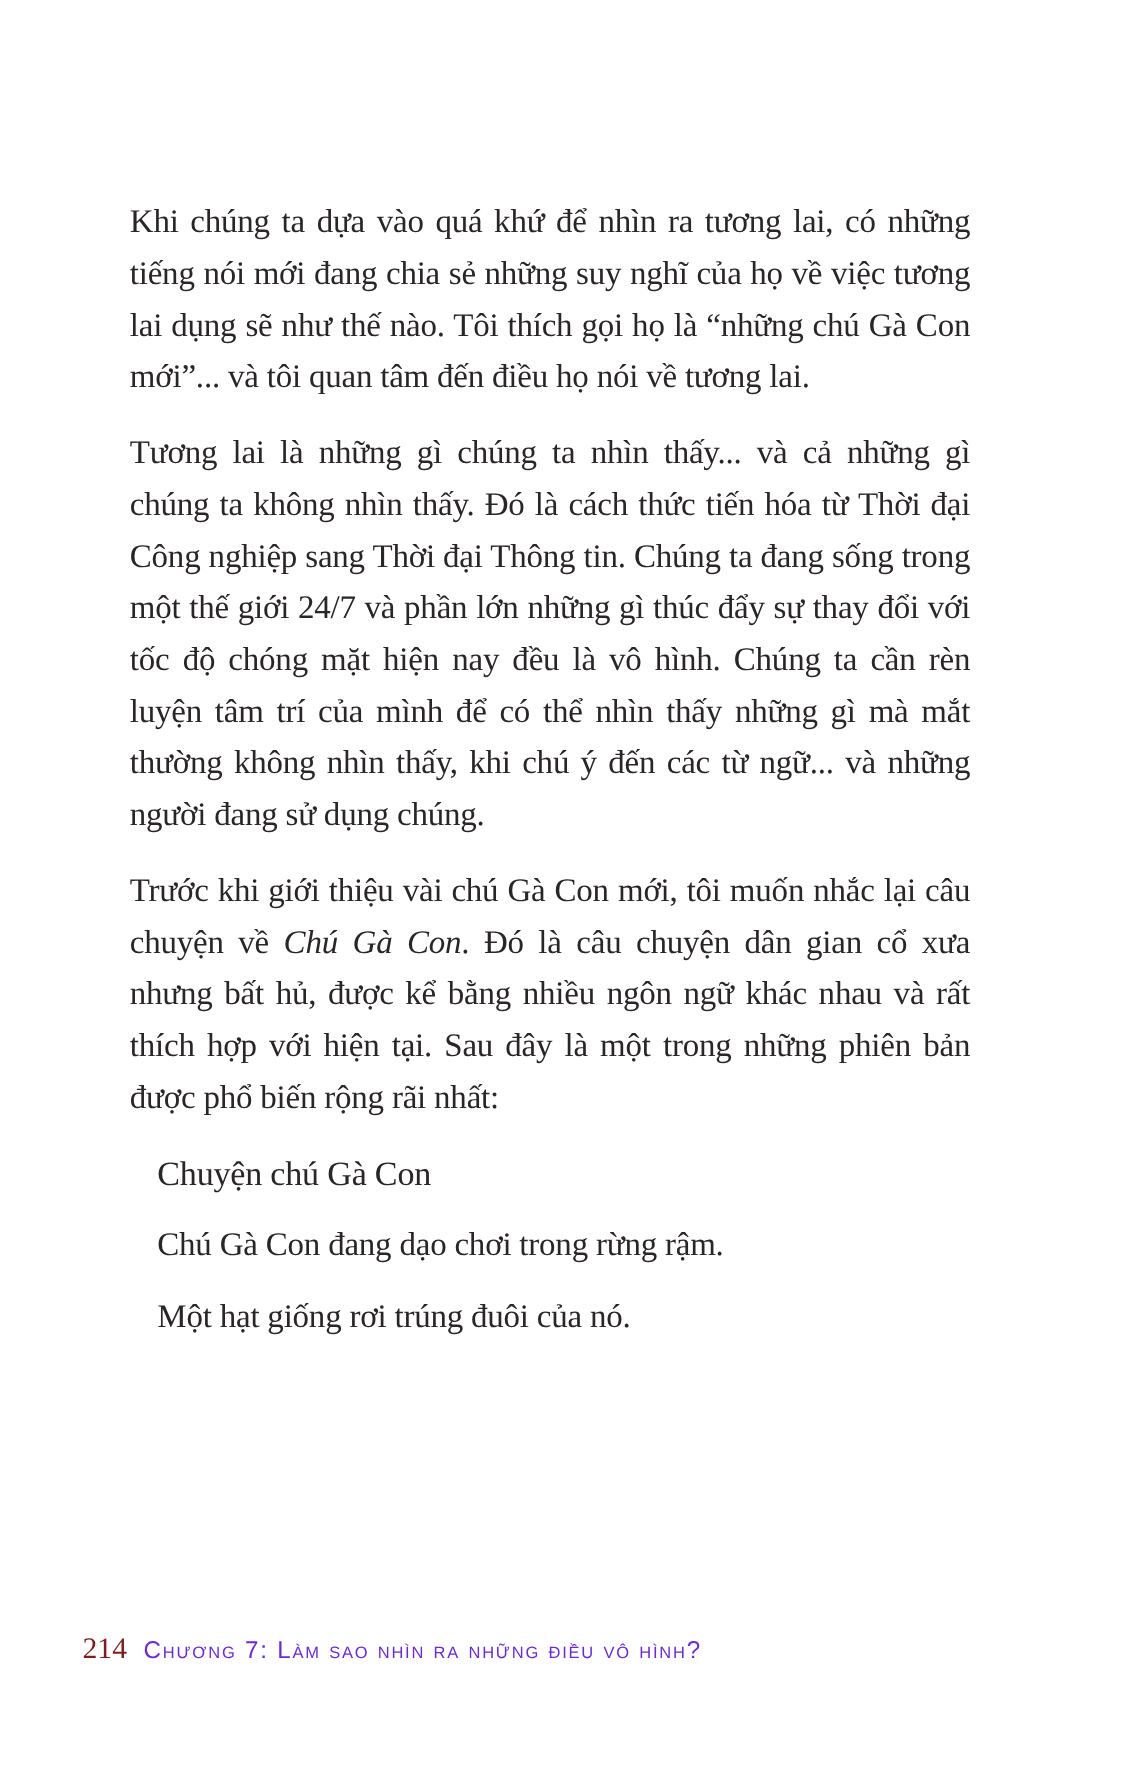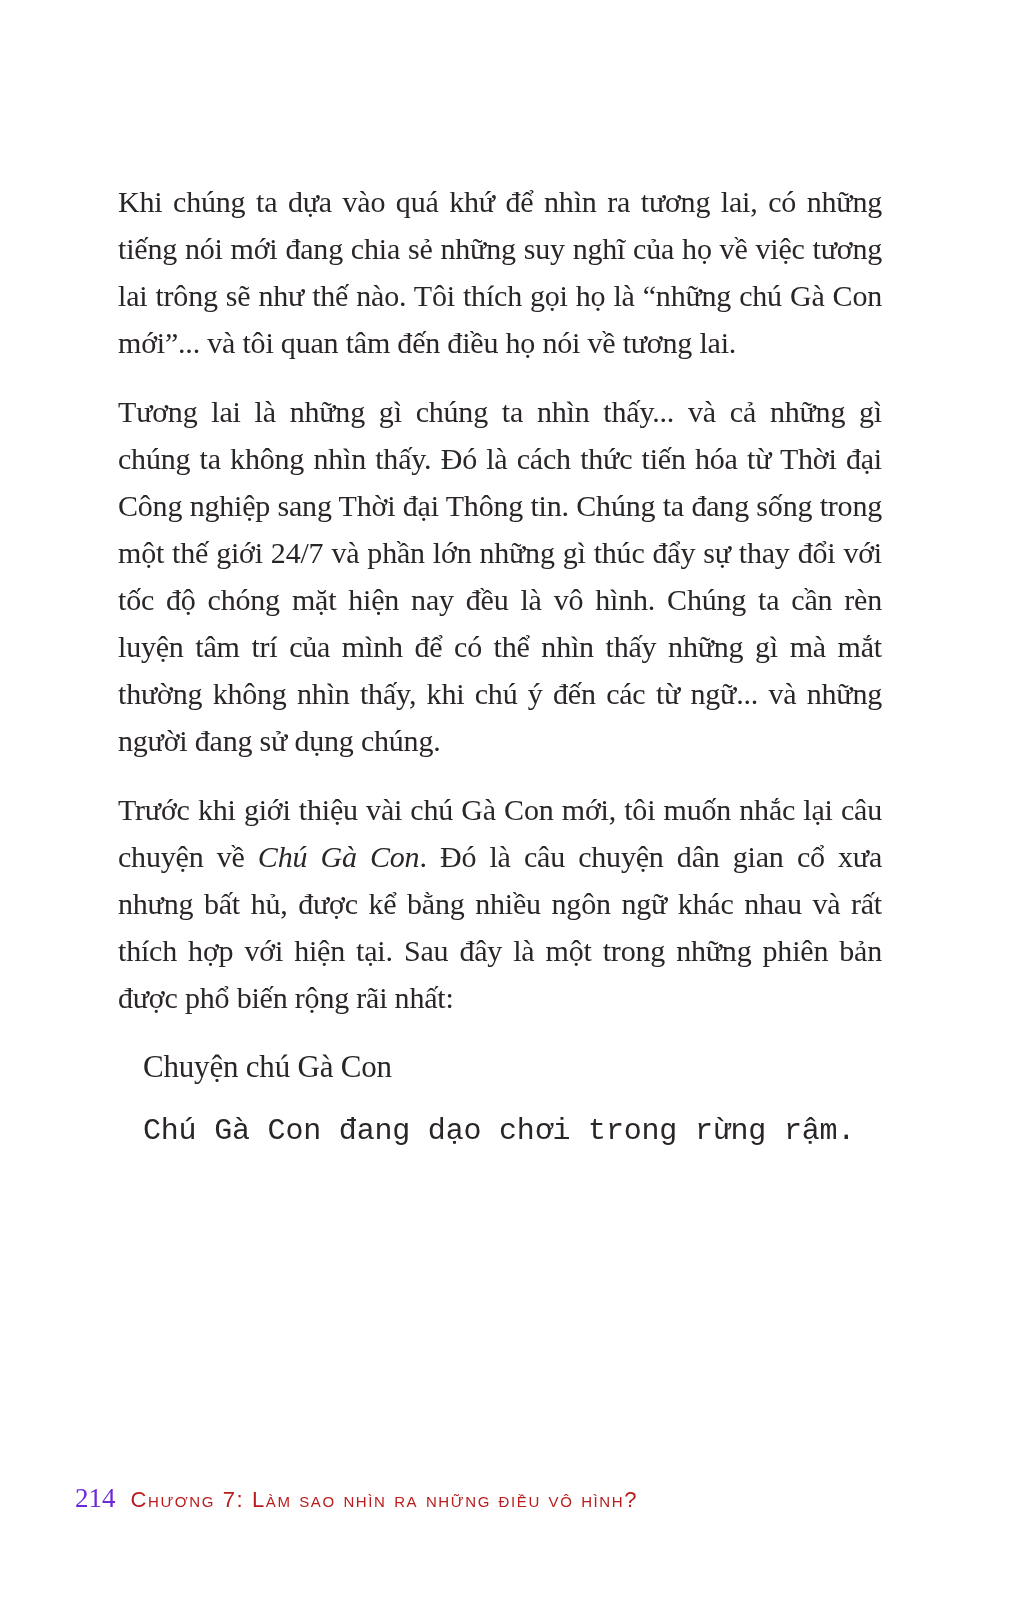--- a/index.html
+++ b/index.html
@@ -41,65 +41,65 @@
     font-weight: normal;
     padding-left: 25px;
     margin-top: 20px;
     line-height: 47px;
     text-align: left;
   }
   .story-line {
     padding-left: 25px;
     margin-top: 18px;
     text-align: left;
-    font-family: Liberation Mono, monospace;
   }
   .footer {
     position: absolute;
     left: 75px;
     top: 1483px;
     display: flex;
     align-items: baseline;
     gap: 15px;
     letter-spacing: 0;
   }
   .page-num {
     font-size: 27px;
-    color: #6d28d9;
+    color: #7f1d1d;
     font-family: "Liberation Serif", "DejaVu Serif", serif;
   }
   .chapter-title {
     font-family: "Liberation Sans", "DejaVu Sans", sans-serif;
     font-variant: small-caps;
     font-size: 22px;
     font-weight: 400;
-    color: #b91c1c;
+    color: #6d28d9;
     letter-spacing: 1.6px;
   }
 </style>
 </head>
 <body>
 
 <div class="page">
 
   <div class="content">
 
     <div class="qa-block">
     </div>
 
-    <p class="body-para">Khi chúng ta dựa vào quá khứ để nhìn ra tương lai, có những tiếng nói mới đang chia sẻ những suy nghĩ của họ về việc tương lai trông sẽ như thế nào. Tôi thích gọi họ là “những chú Gà Con mới”... và tôi quan tâm đến điều họ nói về tương lai.</p>
+    <p class="body-para">Khi chúng ta dựa vào quá khứ để nhìn ra tương lai, có những tiếng nói mới đang chia sẻ những suy nghĩ của họ về việc tương lai dụng sẽ như thế nào. Tôi thích gọi họ là “những chú Gà Con mới”... và tôi quan tâm đến điều họ nói về tương lai.</p>
 
     <p class="body-para">Tương lai là những gì chúng ta nhìn thấy... và cả những gì chúng ta không nhìn thấy. Đó là cách thức tiến hóa từ Thời đại Công nghiệp sang Thời đại Thông tin. Chúng ta đang sống trong một thế giới 24/7 và phần lớn những gì thúc đẩy sự thay đổi với tốc độ chóng mặt hiện nay đều là vô hình. Chúng ta cần rèn luyện tâm trí của mình để có thể nhìn thấy những gì mà mắt thường không nhìn thấy, khi chú ý đến các từ ngữ... và những người đang sử dụng chúng.</p>
 
     <p class="body-para"><span>Trước khi giới thiệu vài chú Gà Con mới, tôi muốn nhắc lại câu chuyện về </span><span class="italic">Chú Gà Con</span><span>. Đó là câu chuyện dân gian cổ xưa nhưng bất hủ, được kể bằng nhiều ngôn ngữ khác nhau và rất thích hợp với hiện tại. Sau đây là một trong những phiên bản được phổ biến rộng rãi nhất:</span></p>
 
     <h3 class="story-heading">Chuyện chú Gà Con</h3>
 
     <p class="story-line">Chú Gà Con đang dạo chơi trong rừng rậm.</p>
 
+    <p class="story-line">Một hạt giống rơi trúng đuôi của nó.</p>
 
   </div>
 
   <div class="footer">
     <span class="page-num">214</span>
     <span class="chapter-title">Chương 7: Làm sao nhìn ra những điều vô hình?</span>
   </div>
 
 </div>
 

